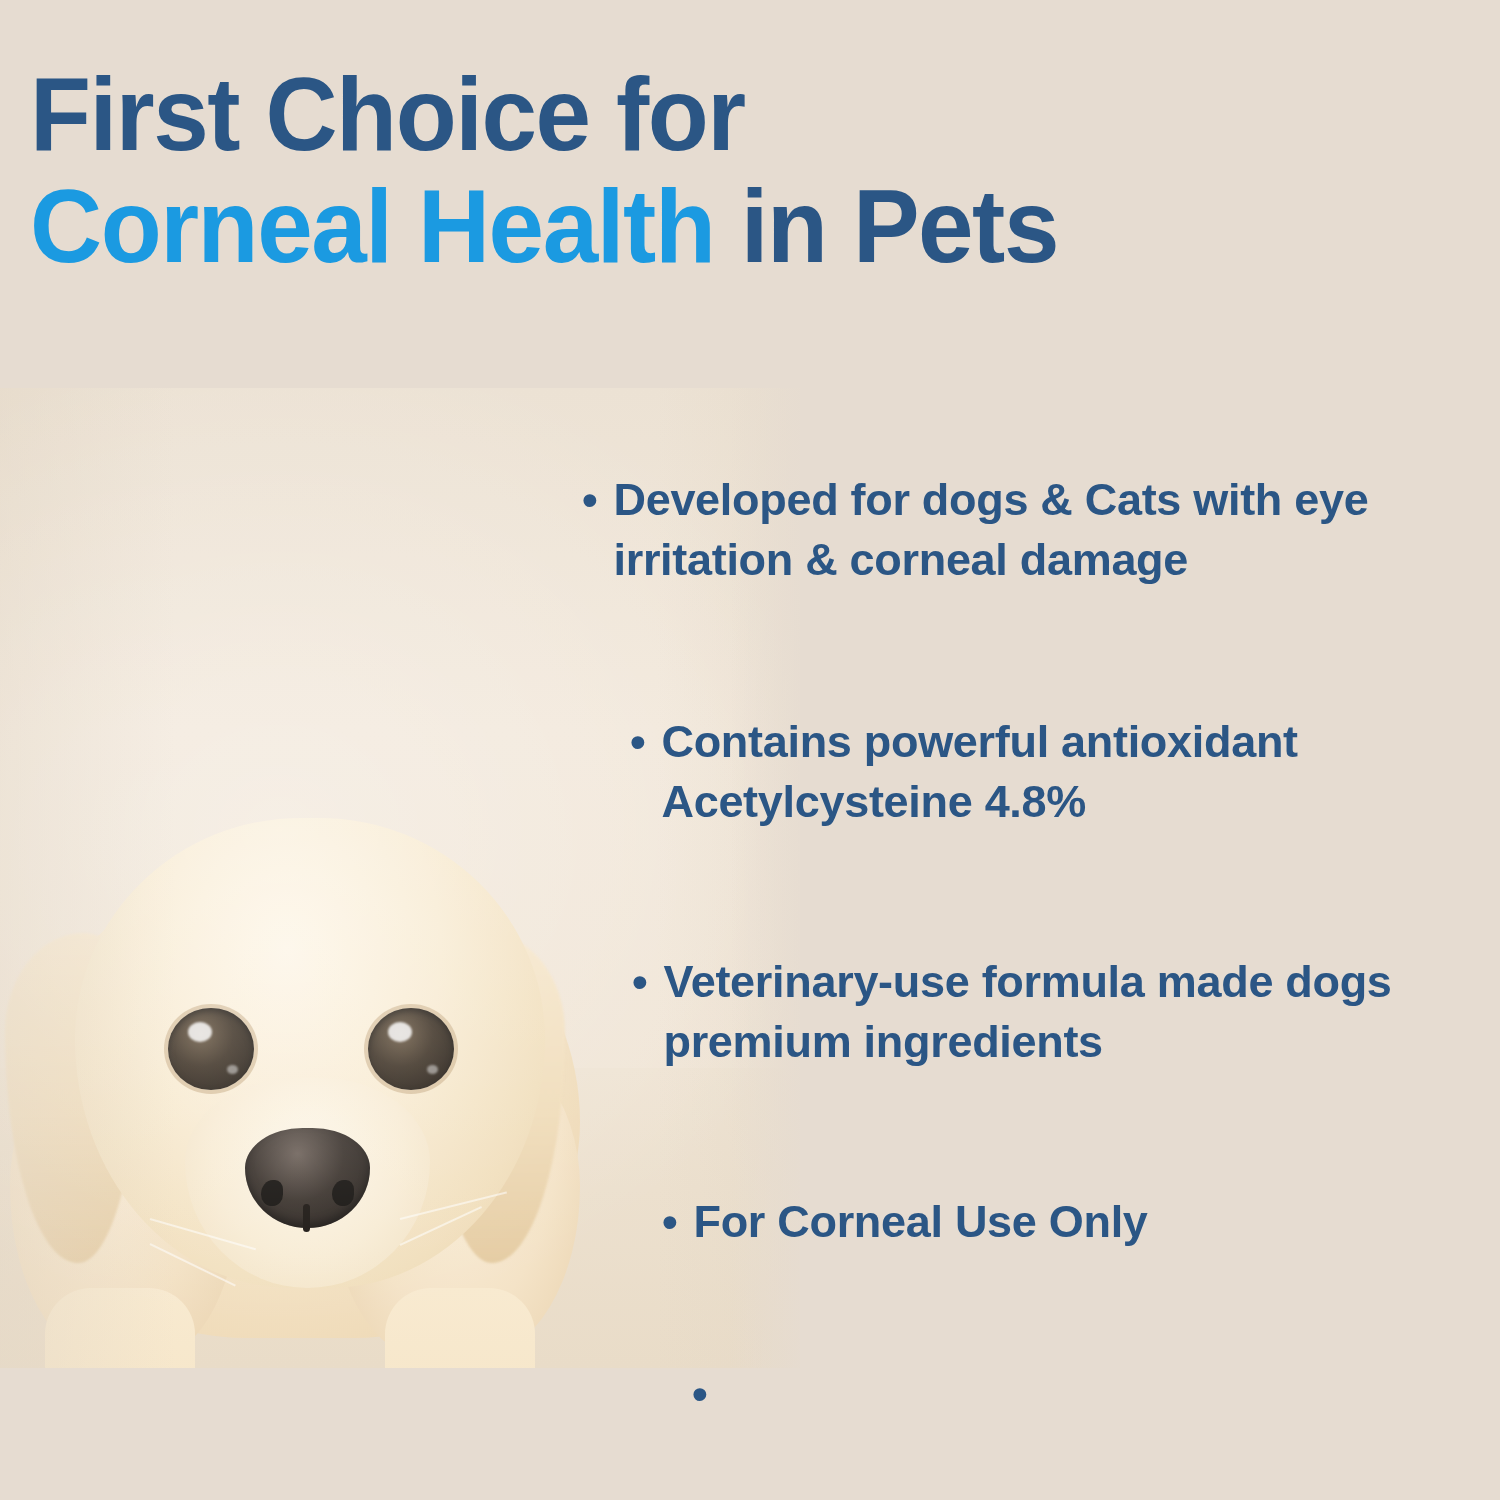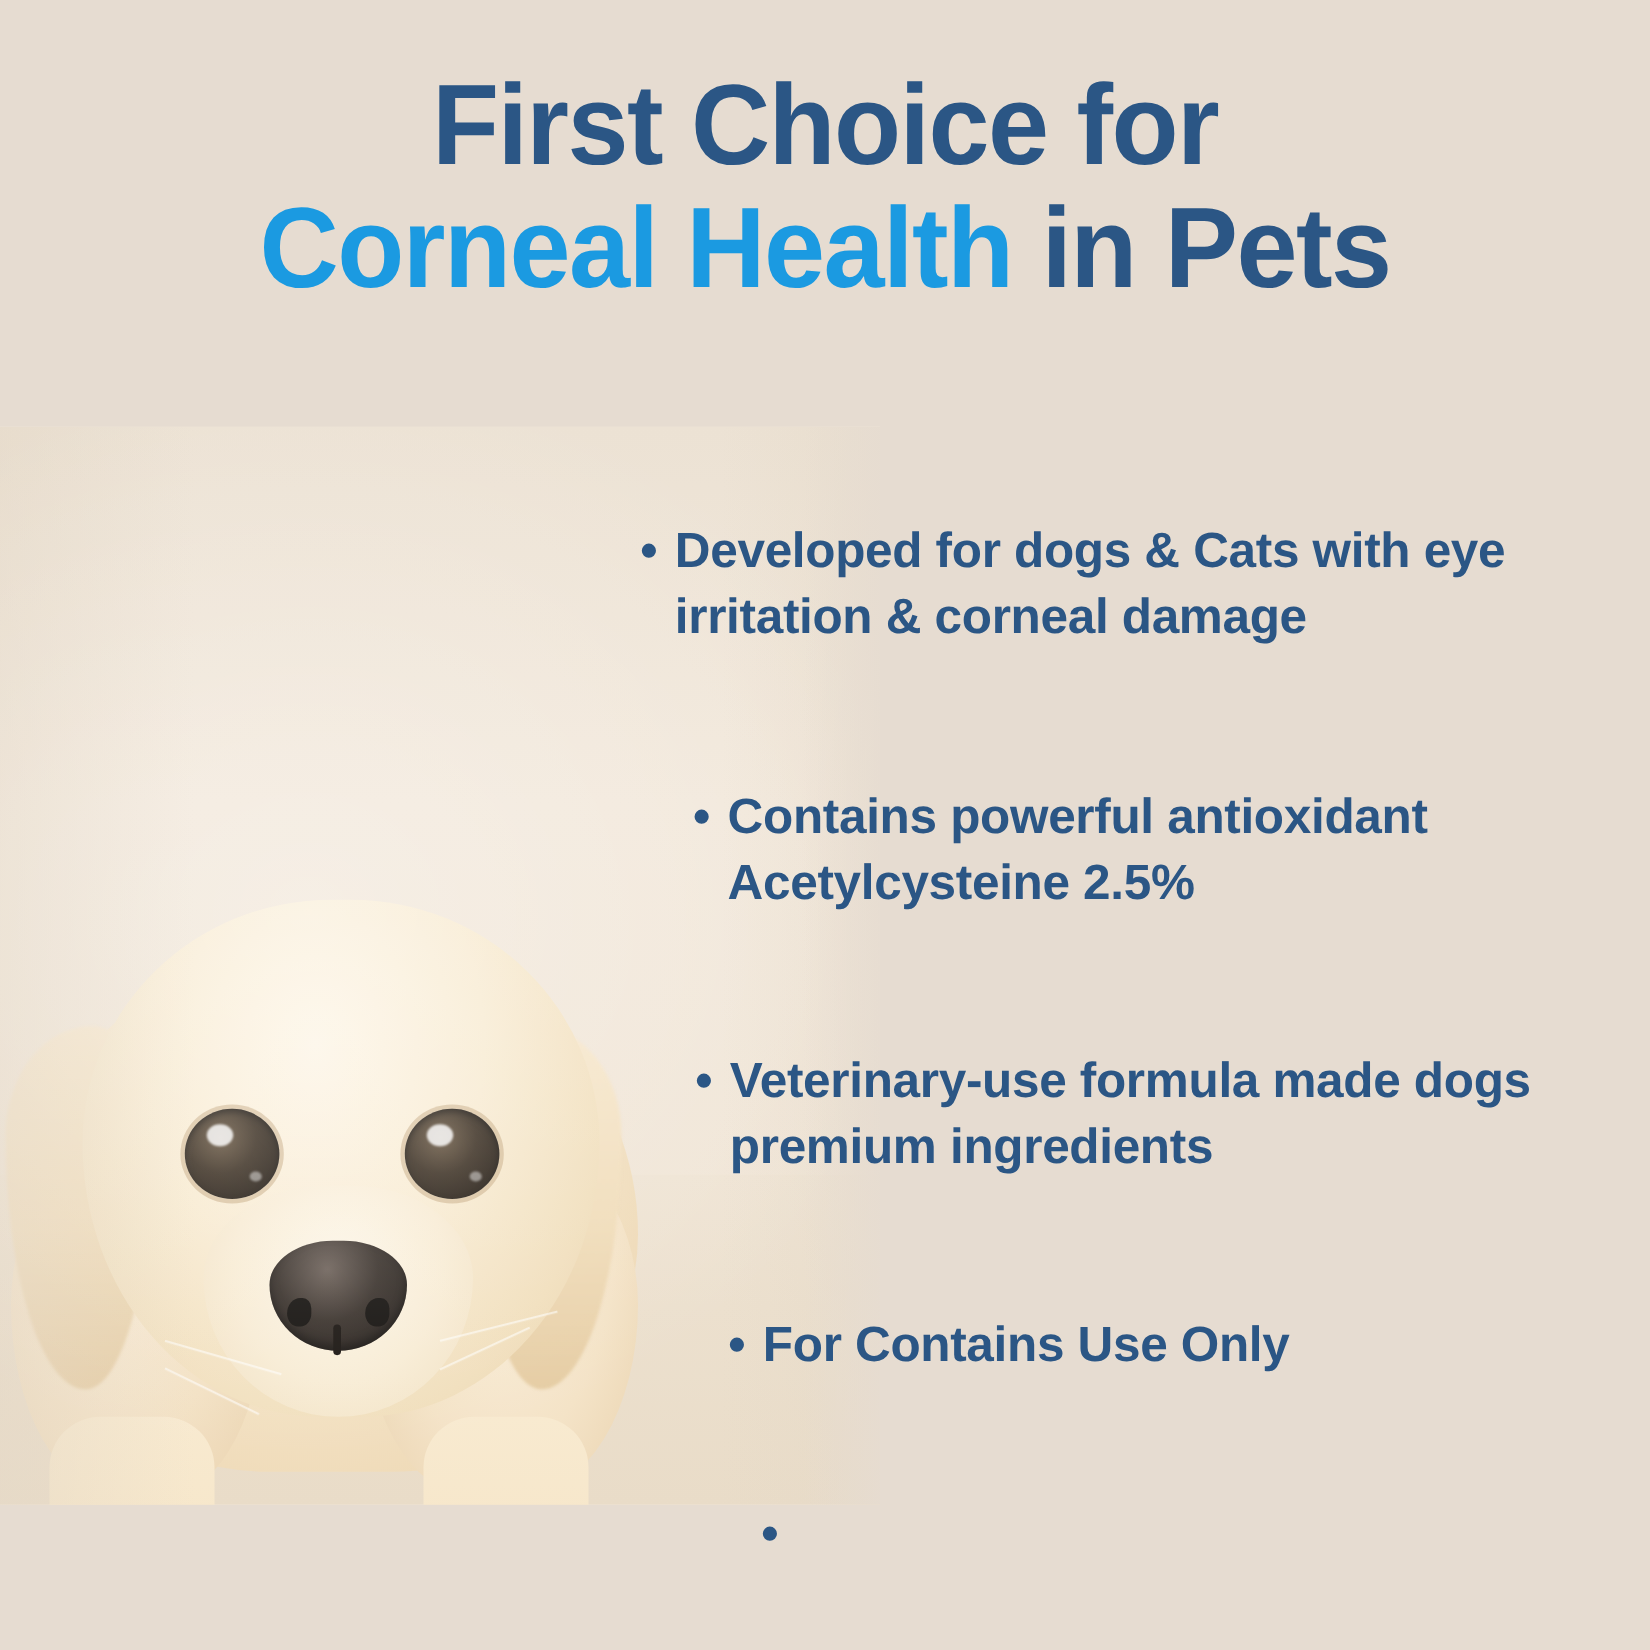--- a/index.html
+++ b/index.html
@@ -7,21 +7,21 @@
     width:1500px;height:1500px;
     background:#e6dcd1;
     font-family:"Liberation Sans","DejaVu Sans",sans-serif;
     overflow:hidden;
     position:relative;
   }
 
   
   #headline{
     position:absolute;left:0;top:58px;width:1500px;
-    text-align:center;
+    text-align:left;
     line-height:112px;
     -webkit-font-smoothing:antialiased;
   }
   .hl-line{
     display:block;
     font-size:104px;
     font-weight:bold;
     letter-spacing:-1.5px;
     transform:scaleX(.96);
     white-space:nowrap;
@@ -215,30 +215,30 @@
 
 <div id="bullets">
 
   <div class="bullet" id="b1">
     <span class="dot">•</span>
     <span class="btext">Developed for dogs &amp; Cats with eye irritation &amp; corneal damage</span>
   </div>
 
   <div class="bullet" id="b2">
     <span class="dot">•</span>
-    <span class="btext">Contains powerful antioxidant Acetylcysteine 2.5%</span>
+    <span class="btext">Contains powerful antioxidant Acetylcysteine 4.8%</span>
   </div>
 
   <div class="bullet" id="b3">
     <span class="dot">•</span>
     <span class="btext">Veterinary-use formula made dogs premium ingredients</span>
   </div>
 
   <div class="bullet" id="b4">
     <span class="dot">•</span>
-    <span class="btext">For Contains Use Only</span>
+    <span class="btext">For Corneal Use Only</span>
   </div>
 
   <div class="bullet" id="b5">
     <span class="dot">•</span>
   </div>
 
 </div>
 
 </body></html>

